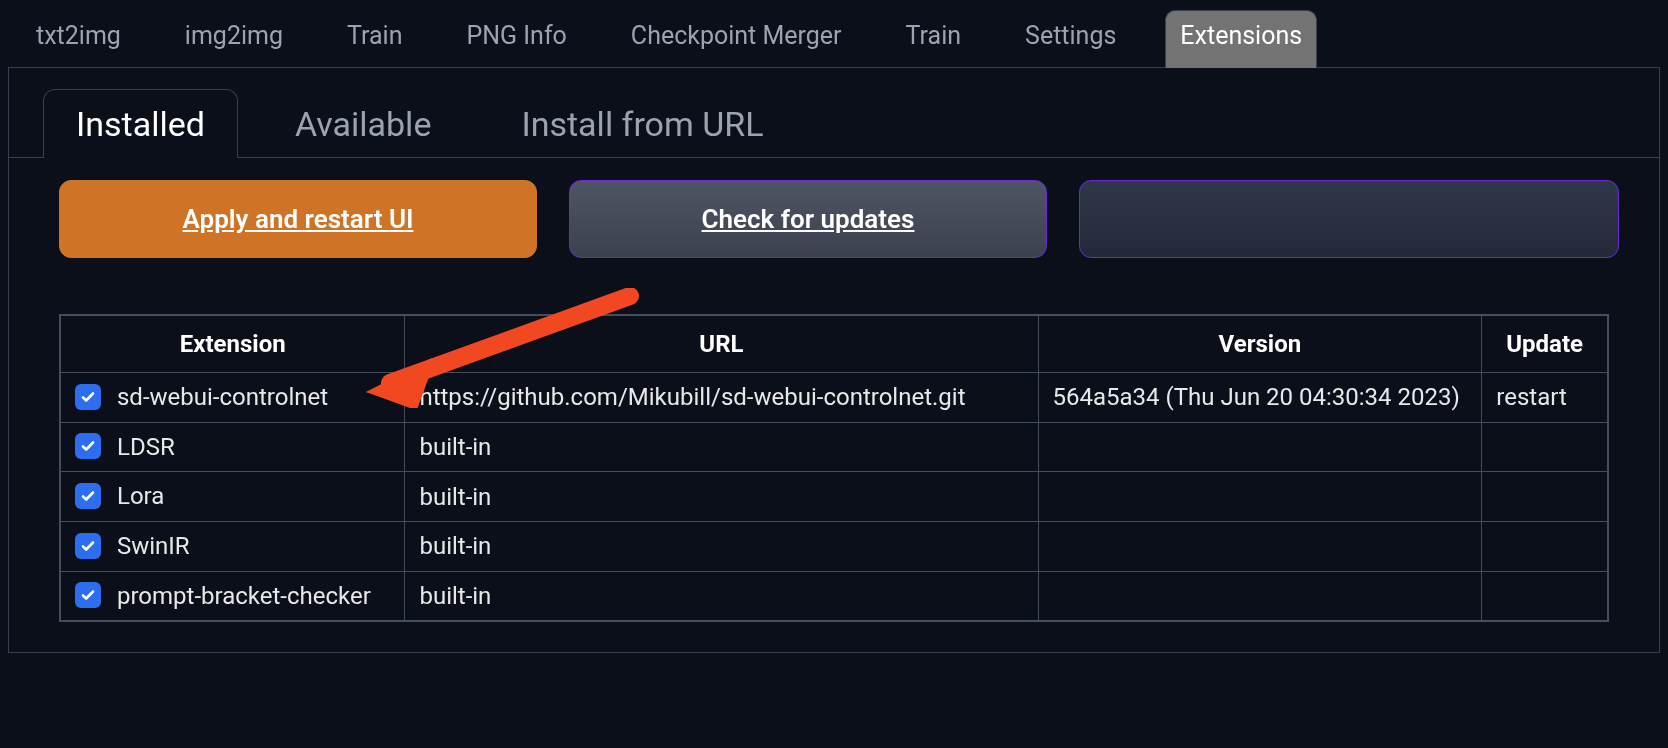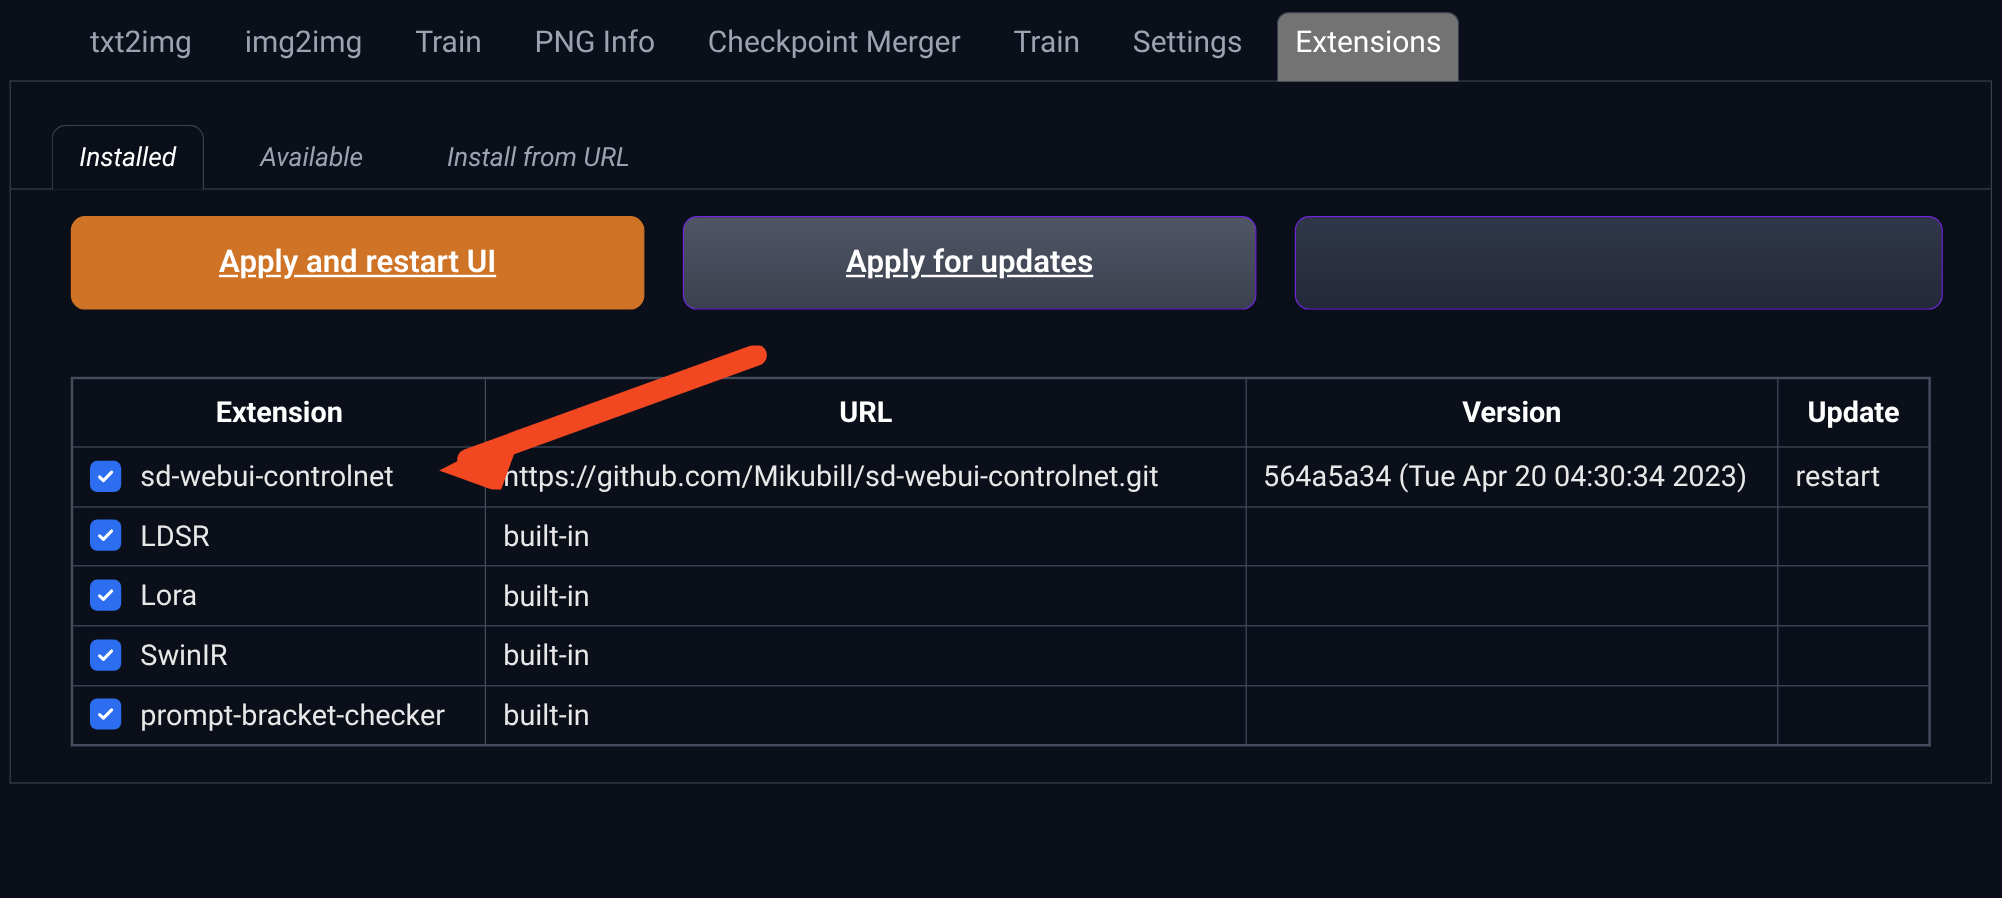--- a/index.html
+++ b/index.html
@@ -11,22 +11,22 @@
     width: 1668px;
     height: 748px;
     overflow: hidden;
     position: relative;
   }
 
   
   .main-tabs {
     display: flex;
     align-items: flex-end;
-    gap: 14px;
-    padding-left: 60px;
+    gap: 34px;
+    padding-left: 21px;
     height: 68px;
     position: relative;
   }
   .main-tab {
     color: #9ca3b0;
     font-size: 25px;
     padding: 10px 14px 18px 14px;
     cursor: pointer;
     border: 1px solid transparent;
     border-bottom: none;
@@ -55,30 +55,29 @@
   .sub-tabs {
     display: flex;
     align-items: flex-end;
     gap: 24px;
     padding-left: 34px;
     height: 90px;
     border-bottom: 1px solid #39404d;
   }
   .sub-tab {
     color: #9ca3b0;
-    font-size: 22px;
-    padding: 14px 22px;
+    font-size: 34px;
+    padding: 14px 32px;
     cursor: pointer;
     border: 1px solid transparent;
     border-bottom: none;
     border-top-left-radius: 12px;
     border-top-right-radius: 12px;
     position: relative;
     top: 1px;
-    font-style: italic;
   }
   .sub-tab.active {
     color: #ffffff;
     border-color: #39404d;
     background: #0b0f19;
   }
 
   
   .actions {
     display: flex;
@@ -187,21 +186,21 @@
 <div class="panel">
 
   <div class="sub-tabs">
     <div class="sub-tab active">Installed</div>
     <div class="sub-tab">Available</div>
     <div class="sub-tab">Install from URL</div>
   </div>
 
   <div class="actions">
     <div class="btn btn-primary">Apply and restart UI</div>
-    <div class="btn btn-secondary">Apply for updates</div>
+    <div class="btn btn-secondary">Check for updates</div>
     <div class="btn btn-blank"></div>
   </div>
 
   <div class="table-wrap">
     <table>
       <colgroup>
         <col class="c-ext">
           <col class="c-url">
           <col class="c-version">
           <col class="c-update">
@@ -218,21 +217,21 @@
         <tr>
           <td class="ext-cell">
             <span class="chk">
               <svg width="16" height="16" viewBox="0 0 16 16">
                   <path d="M3 8.5 L6.2 11.5 L13 4.5" stroke="#ffffff" stroke-width="2.6" fill="none" stroke-linecap="round" stroke-linejoin="round"></path>
                 </svg>
             </span>
             <span>sd-webui-controlnet</span>
           </td>
           <td>https://github.com/Mikubill/sd-webui-controlnet.git</td>
-          <td>564a5a34 (Tue Apr 20 04:30:34 2023)</td>
+          <td>564a5a34 (Thu Jun 20 04:30:34 2023)</td>
           <td>restart</td>
         </tr>
         <tr>
           <td class="ext-cell">
             <span class="chk">
               <svg width="16" height="16" viewBox="0 0 16 16">
                   <path d="M3 8.5 L6.2 11.5 L13 4.5" stroke="#ffffff" stroke-width="2.6" fill="none" stroke-linecap="round" stroke-linejoin="round"></path>
                 </svg>
             </span>
             <span>LDSR</span>

